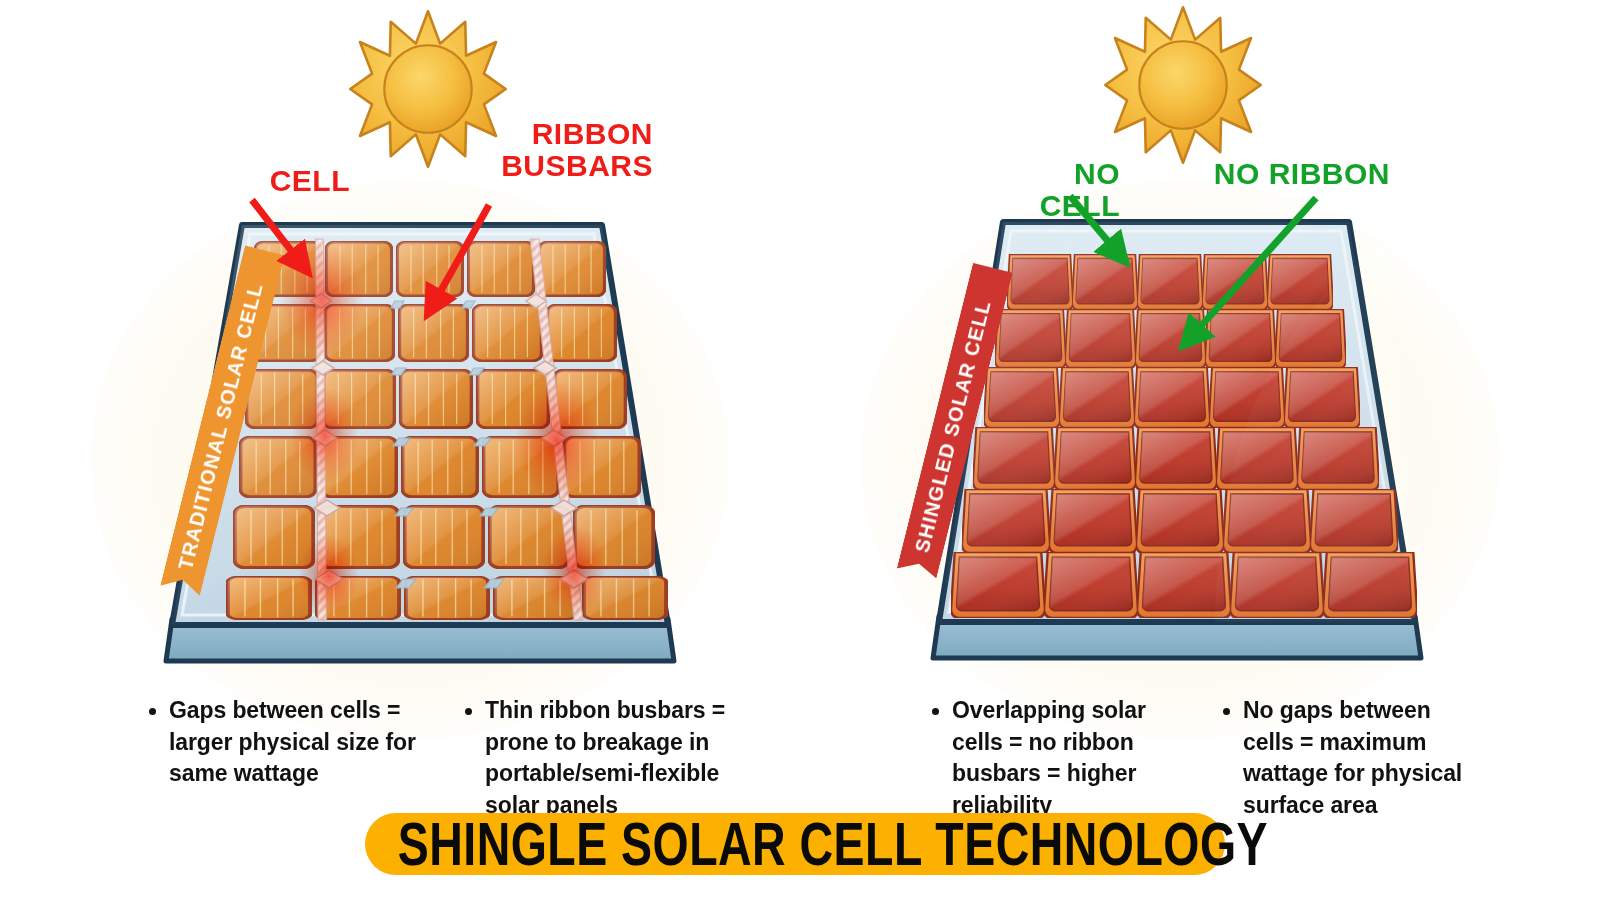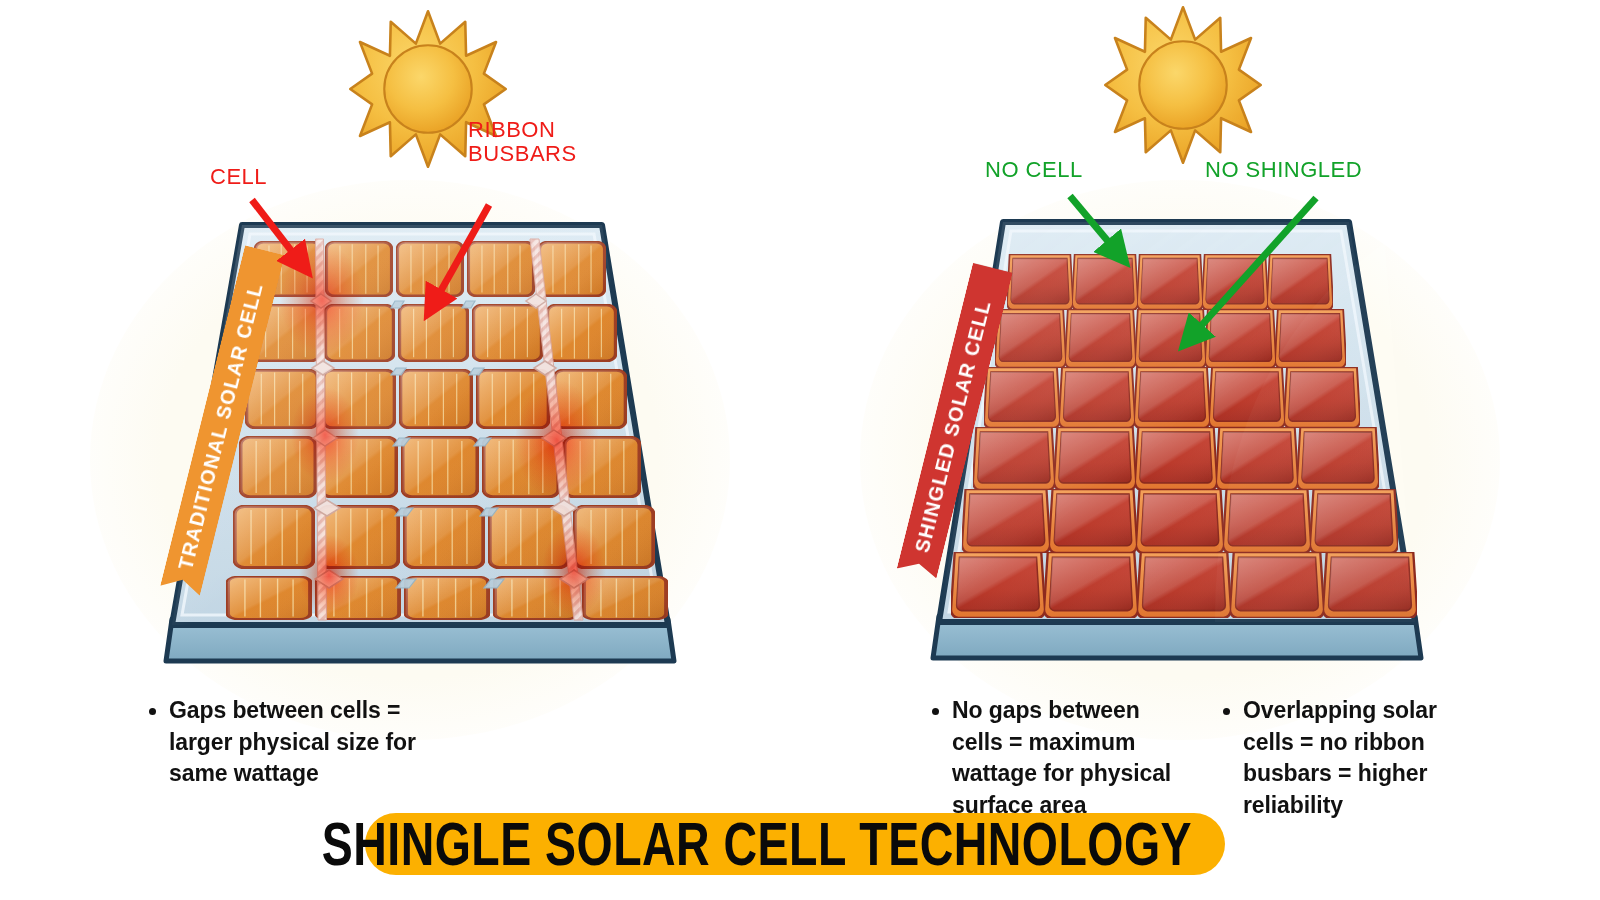--- a/index.html
+++ b/index.html
@@ -48,26 +48,26 @@
     clip-path: polygon(0 0, 100% 0, 100% 100%, 0 100%, 3.2% 50%);
   }
   .ribbon-red .ribbon-body {
     background: #cf3530;
     clip-path: polygon(0 0, 100% 0, 100% 100%, 0 100%, 3.2% 50%);
   }
 
   
   .callout {
     position: absolute;
-    font-weight: 400;
-    font-size: 22px;
+    font-weight: 700;
+    font-size: 30px;
     line-height: 1.08;
     letter-spacing: 0.5px;
     white-space: pre-line;
-    text-align: left;
+    text-align: right;
   }
   .callout-red { color: #ef1c18; }
   .callout-green { color: #12a229; }
 
   .arrow-layer {
     position: absolute;
     left: 0; top: 0;
     width: 1600px; height: 900px;
     pointer-events: none;
     overflow: visible;
@@ -107,21 +107,21 @@
     border-radius: 50%;
   }
 
   
   .title-banner {
     position: absolute;
     background: #fcb000;
     border-radius: 40px;
     display: flex;
     align-items: center;
-    justify-content: flex-end;
+    justify-content: flex-start;
   }
   .title-text {
     color: #0a0a0a;
     font-family: "Liberation Sans", sans-serif;
     font-weight: 700;
     font-size: 50px;
     letter-spacing: 0.5px;
     transform: scaleX(0.93) scaleY(1.22);
     white-space: nowrap;
   }
@@ -410,34 +410,37 @@
     <line x1="1316" y1="198" x2="1192" y2="336" stroke="#12a229" stroke-width="7" marker-end="url(#arrowGreen)"></line>
   </svg>
 
   <div class="callout callout-red" style="left:210px; top:165px; width:140px;">CELL</div>
 
   <div class="callout callout-red" style="left:468px; top:118px; width:185px;">RIBBON
 BUSBARS</div>
 
   <div class="callout callout-green" style="left:985px; top:158px; width:135px;">NO CELL</div>
 
-  <div class="callout callout-green" style="left:1205px; top:158px; width:185px;">NO SHINGLED</div>
+  <div class="callout callout-green" style="left:1205px; top:158px; width:185px;">NO RIBBON</div>
 
   <div class="bullets" style="left:145px; top:695px; width:620px;">
     <div class="bullet-col" style="width:290px;">
       <div class="bullet-item">Gaps between cells = larger physical size for same wattage</div>
     </div>
+    <div class="bullet-col" style="width:300px;">
+      <div class="bullet-item">Thin ribbon busbars = prone to breakage in portable/semi-flexible solar panels</div>
+    </div>
   </div>
 
   <div class="bullets" style="left:928px; top:695px; width:560px;">
+    <div class="bullet-col" style="width:265px;">
+      <div class="bullet-item">Overlapping solar cells = no ribbon busbars = higher reliability</div>
+    </div>
     <div class="bullet-col" style="width:265px;">
       <div class="bullet-item">No gaps between cells = maximum wattage for physical surface area</div>
     </div>
-    <div class="bullet-col" style="width:265px;">
-      <div class="bullet-item">Overlapping solar cells = no ribbon busbars = higher reliability</div>
-    </div>
   </div>
 
   <div class="title-banner" style="left:365px; top:813px; width:860px; height:62px;">
     <span class="title-text">SHINGLE SOLAR CELL TECHNOLOGY</span>
   </div>
 
 </div>
 
 </body></html>

